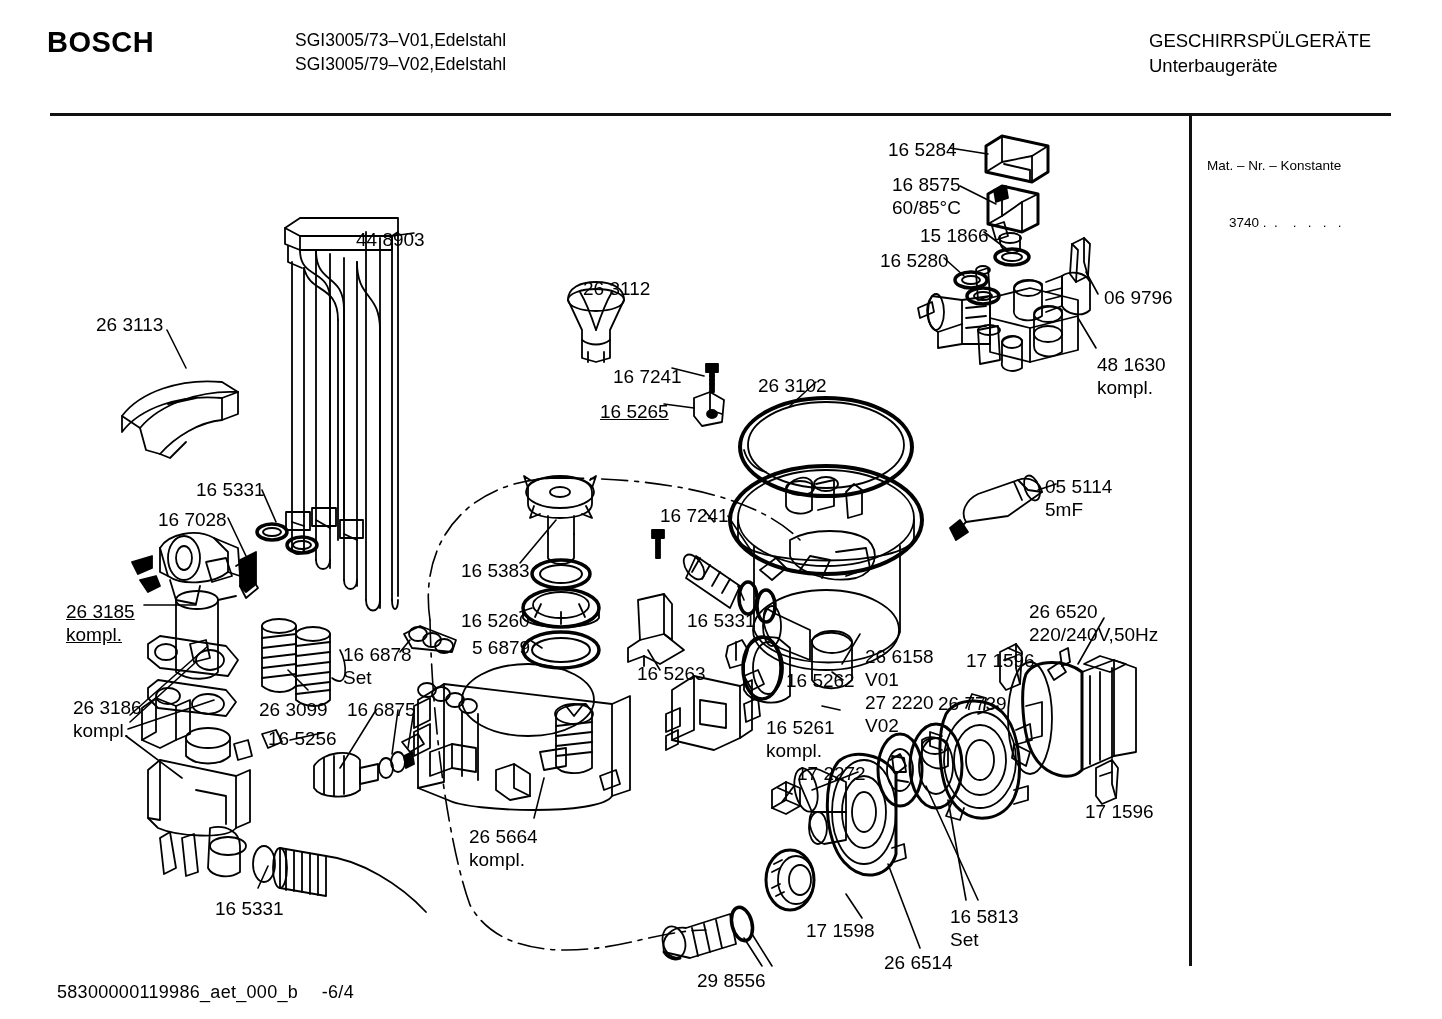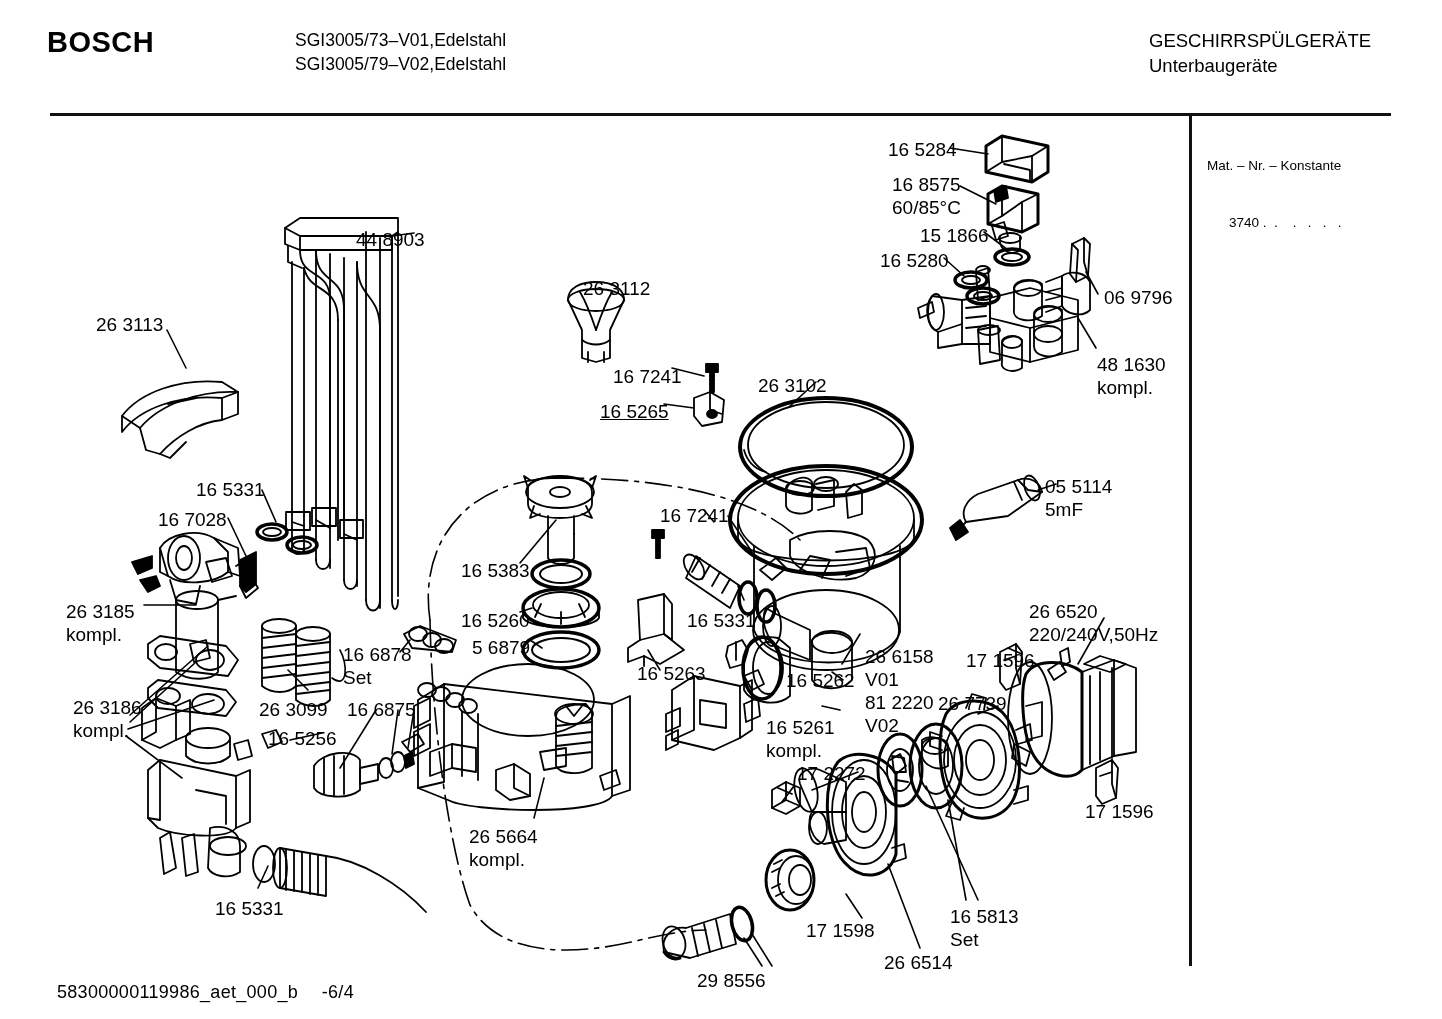--- a/index.html
+++ b/index.html
@@ -533,21 +533,21 @@
     <path d="M772 966 L 752 934"></path>
   </g>
   </g>
 </svg>
 
 <div id="labels">
     <div class="lbl" style="left: 96px; top: 313px;">26 3113</div>
     <div class="lbl" style="left: 356px; top: 228px;">44 8903</div>
     <div class="lbl" style="left: 196px; top: 478px;">16 5331</div>
     <div class="lbl" style="left: 158px; top: 508px;">16 7028</div>
-    <div class="lbl" style="left: 66px; top: 600px;">26 3185
+    <div class="lbl" style="left: 66px; top: 600px; text-decoration: underline;">26 3185
 kompl.</div>
     <div class="lbl" style="left: 52px; top: 696px; margin-left: 21px;">26 3186
 kompl.</div>
     <div class="lbl" style="left: 259px; top: 698px;">26 3099</div>
     <div class="lbl" style="left: 343px; top: 643px;">16 6878
 Set</div>
     <div class="lbl" style="left: 347px; top: 698px;">16 6875</div>
     <div class="lbl" style="left: 268px; top: 727px;">16 5256</div>
     <div class="lbl" style="left: 215px; top: 897px;">16 5331</div>
     <div class="lbl" style="left: 583px; top: 277px;">26 3112</div>
@@ -560,21 +560,21 @@
     <div class="lbl" style="left: 469px; top: 825px;">26 5664
 kompl.</div>
     <div class="lbl" style="left: 660px; top: 504px;">16 7241</div>
     <div class="lbl" style="left: 687px; top: 609px;">16 5331</div>
     <div class="lbl" style="left: 758px; top: 374px;">26 3102</div>
     <div class="lbl" style="left: 786px; top: 669px;">16 5262</div>
     <div class="lbl" style="left: 766px; top: 700px; margin-top: 16px;">16 5261
 kompl.</div>
     <div class="lbl" style="left: 865px; top: 645px;">26 6158
 V01
-81 2220
+27 2220
 V02</div>
     <div class="lbl" style="left: 1045px; top: 475px;">05 5114
 5mF</div>
     <div class="lbl" style="left: 888px; top: 138px;">16 5284</div>
     <div class="lbl" style="left: 892px; top: 173px;">16 8575
 60/85°C</div>
     <div class="lbl" style="left: 920px; top: 224px;">15 1866</div>
     <div class="lbl" style="left: 880px; top: 249px;">16 5280</div>
     <div class="lbl" style="left: 1104px; top: 286px;">06 9796</div>
     <div class="lbl" style="left: 1097px; top: 353px;">48 1630

